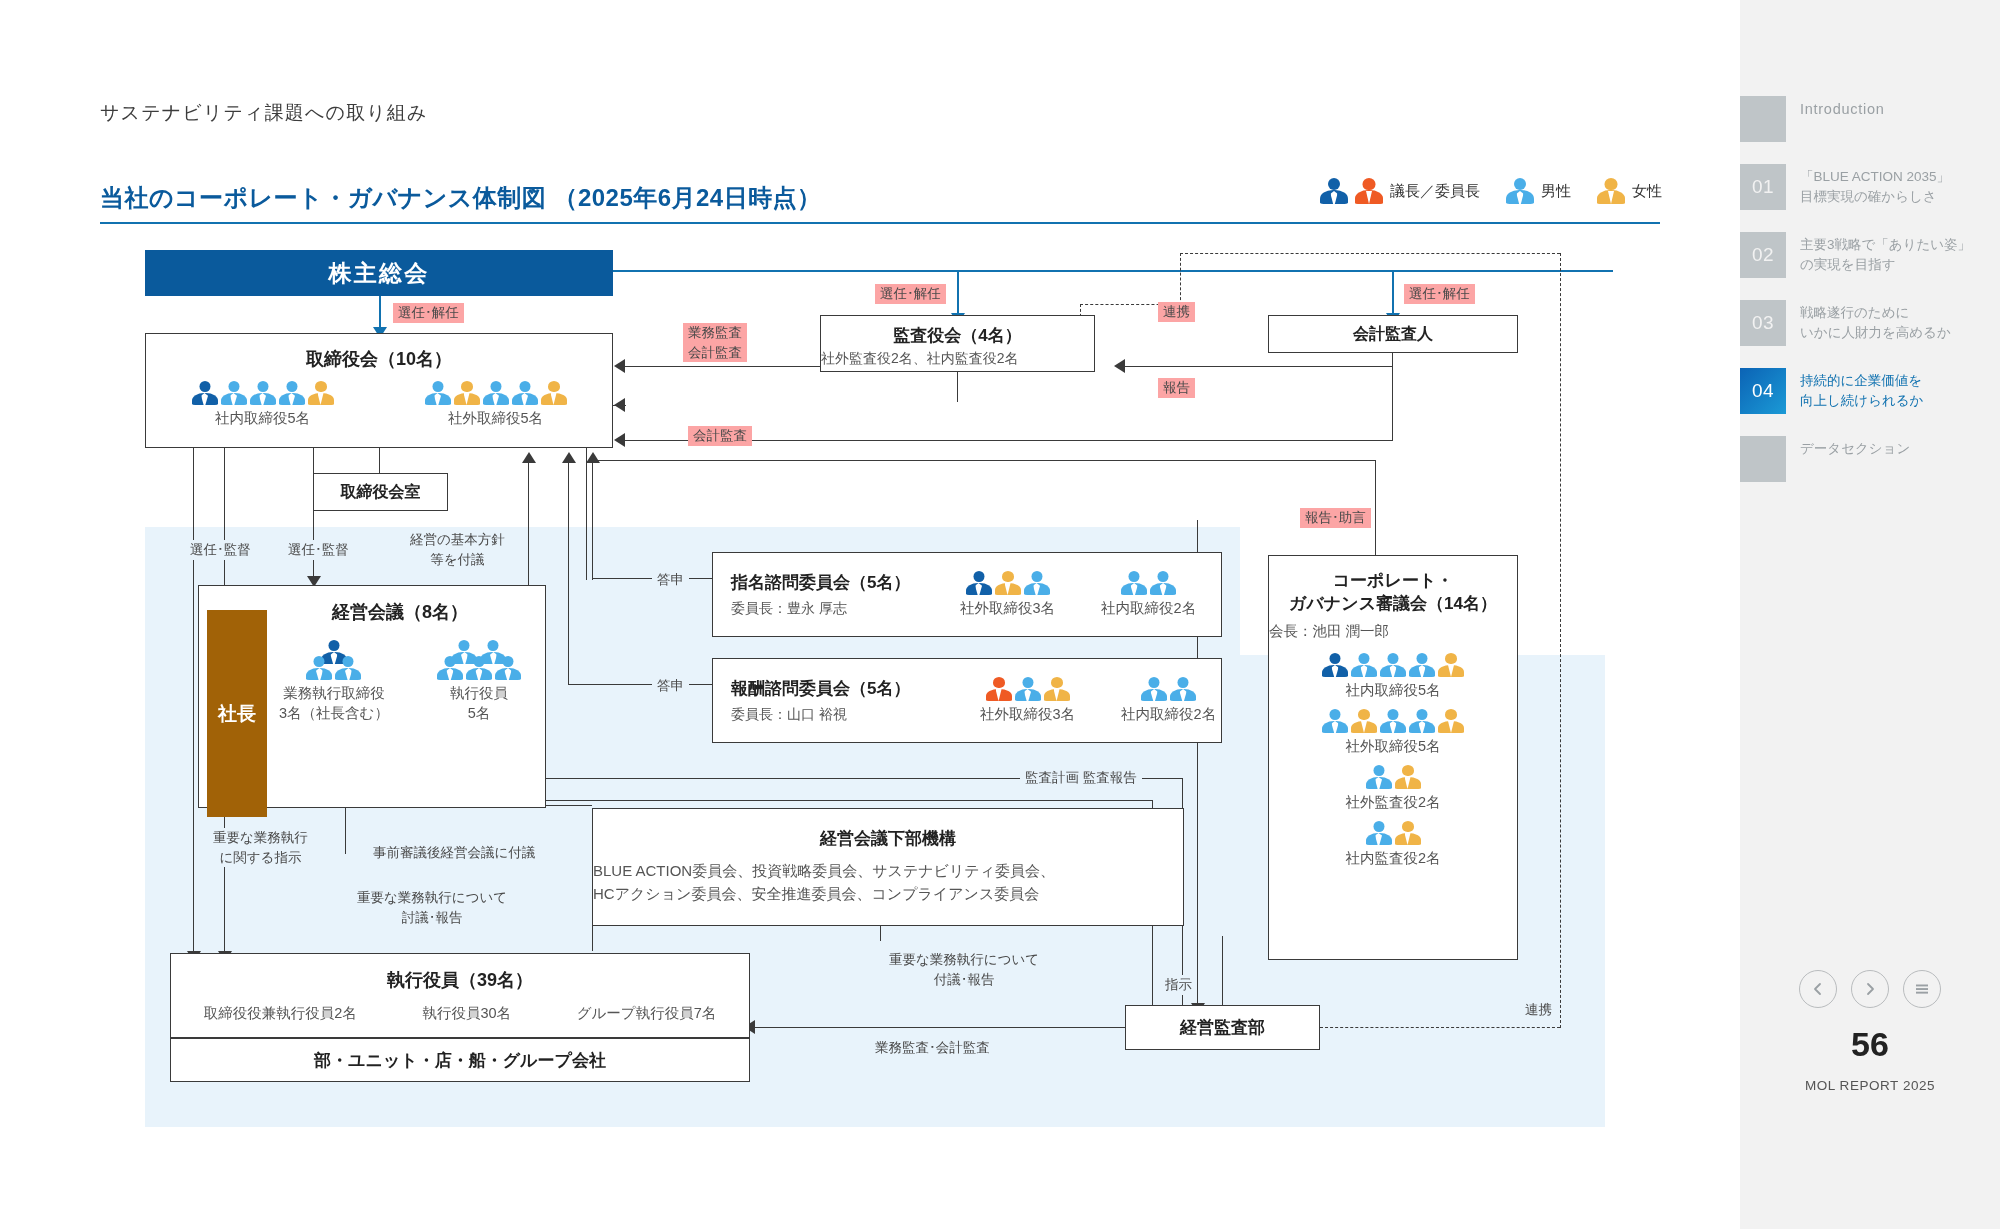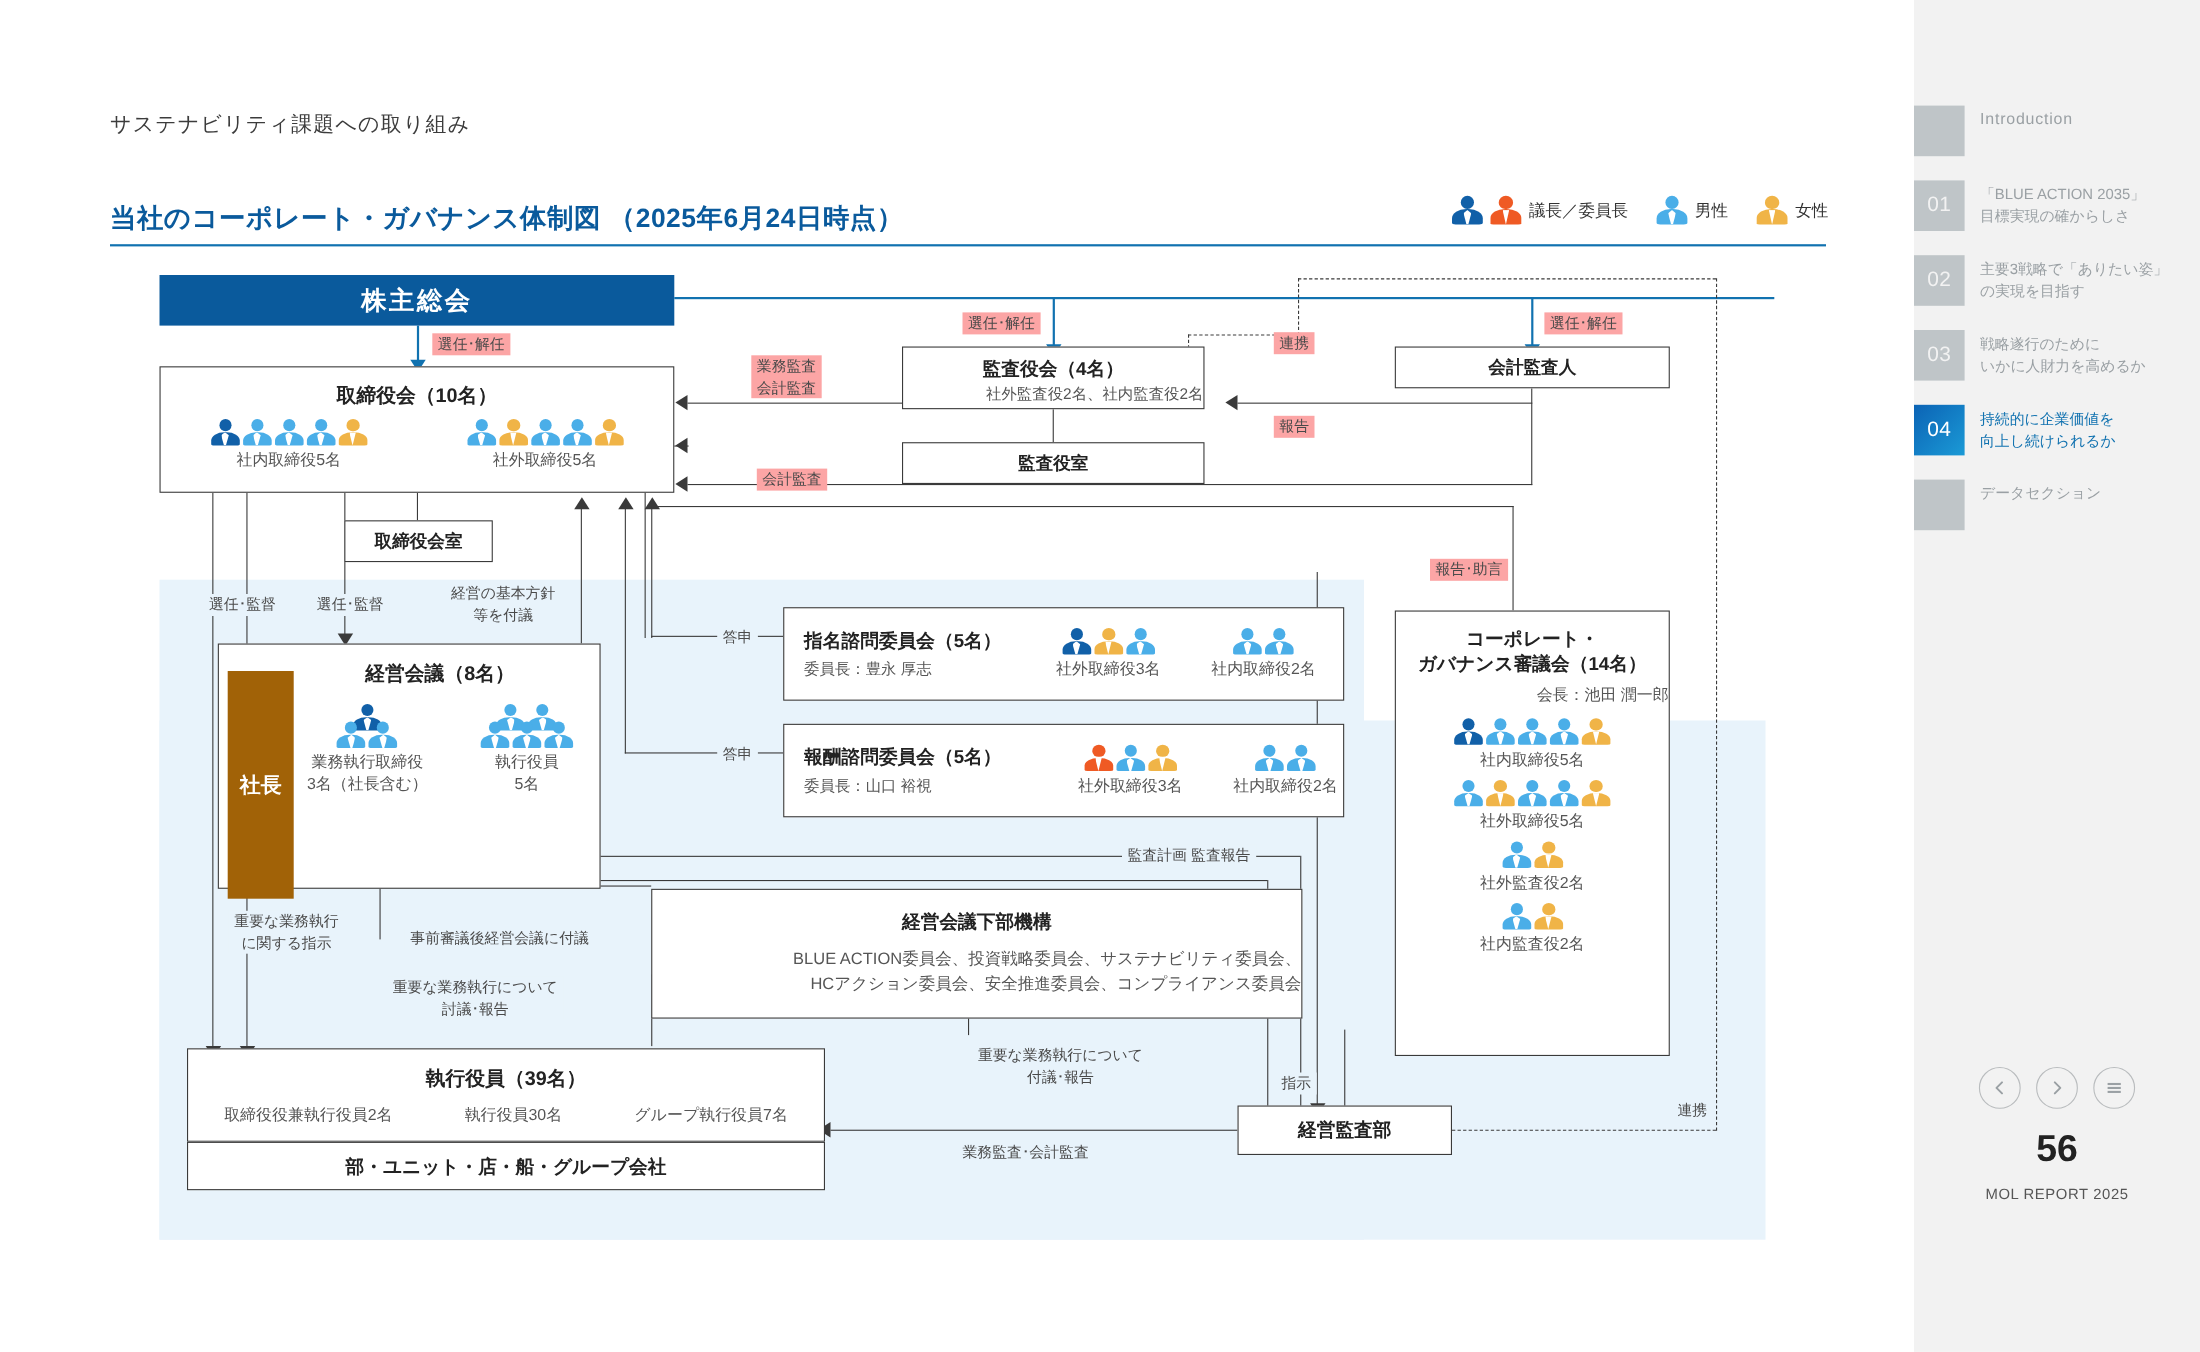--- a/index.html
+++ b/index.html
@@ -29,21 +29,21 @@
   .p .head{position:absolute;left:50%;transform:translateX(-50%);top:0;border-radius:50%;}
   .p .body{position:absolute;left:0;bottom:0;width:100%;border-radius:46% 46% 12% 12%/62% 62% 10% 10%;}
   .p .tie{position:absolute;left:50%;transform:translateX(-50%);background:#fff;}
   .p.f .body{border-radius:48% 48% 10% 10%/58% 58% 8% 8%;}
   .p.f .tie{background:#fff;clip-path:polygon(50% 100%,0 0,100% 0);}
 
   
   .band{position:absolute;background:#e8f3fb;}
   .box{position:absolute;box-sizing:border-box;border:1.4px solid #3a3a3a;background:#fff;}
   .box .t{font-weight:bold;color:#222;text-align:center;}
-  .box .s{color:#555;text-align:right;}
+  .box .s{color:#555;text-align:left;}
   .hdrbox{position:absolute;box-sizing:border-box;background:#0a5a9c;display:flex;align-items:center;justify-content:center;}
   .hdrbox span{color:#fff;font-weight:bold;font-size:23px;letter-spacing:.1em;}
 
   .ln{position:absolute;background:#3a3a3a;}
   .ln.blue{background:#1172b0;}
   .dash-h{position:absolute;height:0;border-top:1.4px dashed #3a3a3a;}
   .dash-v{position:absolute;width:0;border-left:1.4px dashed #3a3a3a;}
   .arw{position:absolute;width:0;height:0;}
   .arw.down{border-left:7px solid transparent;border-right:7px solid transparent;border-top:11px solid #3a3a3a;}
   .arw.up{border-left:7px solid transparent;border-right:7px solid transparent;border-bottom:11px solid #3a3a3a;}
@@ -251,23 +251,20 @@
 
     <div class="box" style="left:313px;top:473px;width:135px;height:38px;display:flex;align-items:center;justify-content:center;">
       <div class="t" style="font-size:16px;">取締役会室</div>
     </div>
 
     <div class="box" style="left:820px;top:315px;width:275px;height:57px;padding-top:8px;">
       <div class="t" style="font-size:17px;">監査役会（4名）</div>
       <div class="s" style="font-size:14px;margin-top:3px;">社外監査役2名、社内監査役2名</div>
     </div>
 
-    <div class="box" style="left:820px;top:402px;width:275px;height:38px;display:flex;align-items:center;justify-content:center;">
-      <div class="t" style="font-size:16px;">監査役室</div>
-    </div>
 
     <div class="box" style="left:1268px;top:315px;width:250px;height:38px;display:flex;align-items:center;justify-content:center;">
       <div class="t" style="font-size:16px;">会計監査人</div>
     </div>
 
     <div class="box" style="left:198px;top:585px;width:348px;height:223px;">
       <div style="position:absolute;left:8px;top:24px;width:60px;height:207px;background:#a16207;display:flex;align-items:center;justify-content:center;">
         <span style="color:#fff;font-size:19px;font-weight:bold;writing-mode:horizontal-tb;">社長</span>
       </div>
       <div class="t" style="font-size:18px;margin-left:56px;margin-top:14px;">経営会議（8名）</div>

